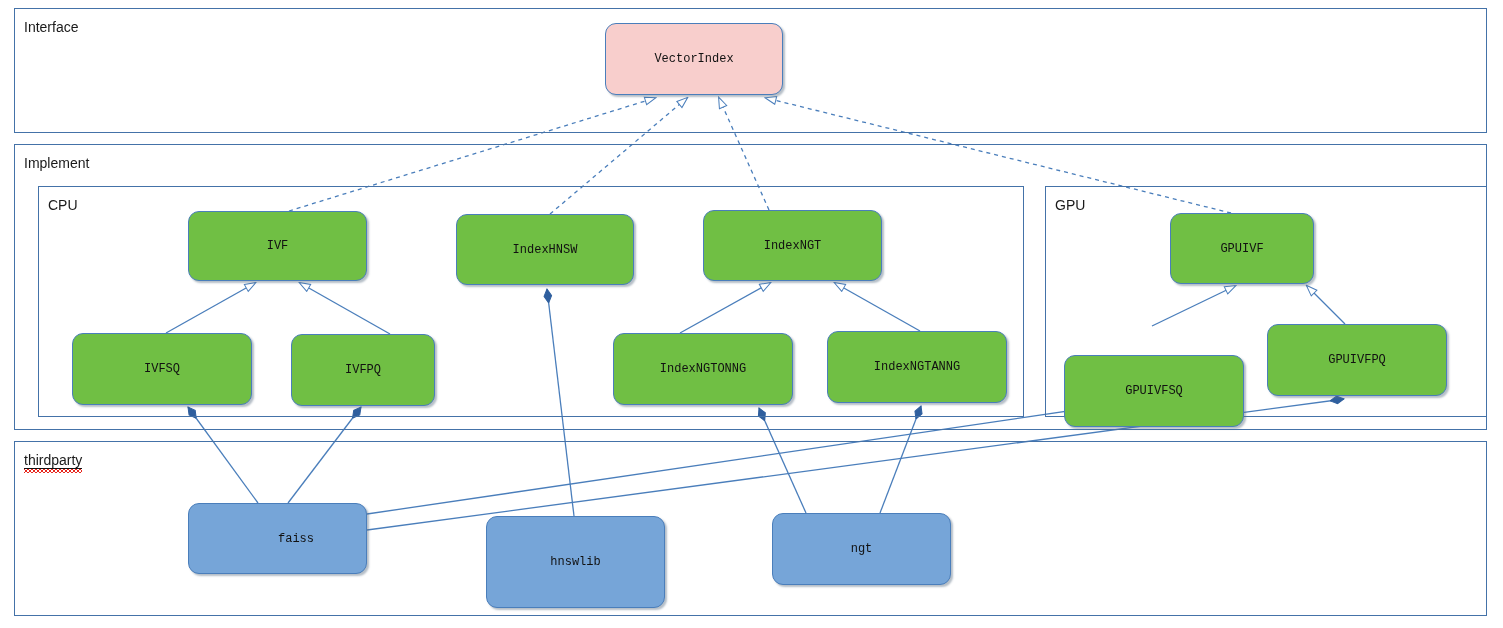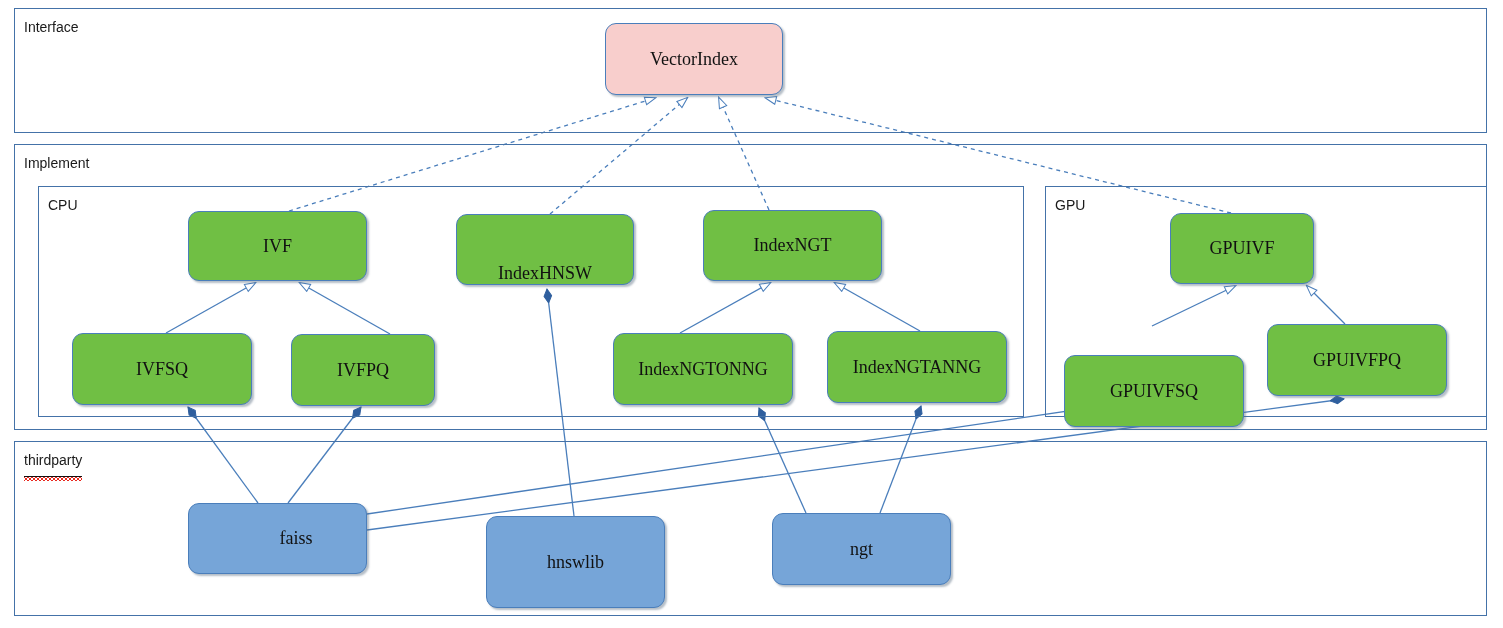--- a/index.html
+++ b/index.html
@@ -24,21 +24,21 @@
   .group-label {
     position: absolute;
     font-family: "Liberation Sans", sans-serif;
     font-size: 14px;
     color: #1a1a1a;
     white-space: nowrap;
     line-height: 1;
   }
   .group-label.underlined {
     border-bottom: 1.5px solid #111;
-    padding-bottom: 9px;
+    padding-bottom: 1px;
   }
   .squiggle {
     position: absolute;
     left: 0;
     right: 0;
     bottom: -5px;
     height: 4px;
     background-image:
       linear-gradient(45deg, transparent 40%, #e8281e 40%, #e8281e 60%, transparent 60%),
       linear-gradient(-45deg, transparent 40%, #e8281e 40%, #e8281e 60%, transparent 60%);
@@ -46,22 +46,22 @@
     background-repeat: repeat-x;
   }
   .node {
     position: absolute;
     box-sizing: border-box;
     border-radius: 11px;
     border: 1px solid #4a7ebb;
     display: flex;
     align-items: center;
     justify-content: center;
-    font-family: Liberation Serif, serif;
-    font-size: 18px;
+    font-family: Liberation Mono, monospace;
+    font-size: 12px;
     color: #111111;
     box-shadow: 2px 2px 2px rgba(90,110,130,0.45);
     white-space: nowrap;
   }
   .node.green { background: #70bf44; }
   .node.blue  { background: #76a5d8; }
   .node.pink  { background: #f8cecc; border-color: #4a7ebb; }
   svg.edges {
     position: absolute;
     left: 0;
@@ -118,21 +118,21 @@
       <div class="group" style="left: 14px; top: 441px; width: 1473px; height: 175px;"></div>
       <div class="group-label underlined" style="left: 24px; top: 453px; position: absolute;">thirdparty<span class="squiggle"></span></div>
     </div>
   <div id="node-layer">
       <div class="node pink" style="left: 605px; top: 23px; width: 178px; height: 72px;">
         <span>VectorIndex</span>
       </div>
       <div class="node green" style="left: 188px; top: 211px; width: 179px; height: 70px;">
         <span>IVF</span>
       </div>
-      <div class="node green" style="left: 456px; top: 214px; width: 178px; height: 71px; align-items: flex-end;">
+      <div class="node green" style="left: 456px; top: 214px; width: 178px; height: 71px;">
         <span>IndexHNSW</span>
       </div>
       <div class="node green" style="left: 703px; top: 210px; width: 179px; height: 71px;">
         <span>IndexNGT</span>
       </div>
       <div class="node green" style="left: 1170px; top: 213px; width: 144px; height: 71px;">
         <span>GPUIVF</span>
       </div>
       <div class="node green" style="left: 72px; top: 333px; width: 180px; height: 72px;">
         <span>IVFSQ</span>

